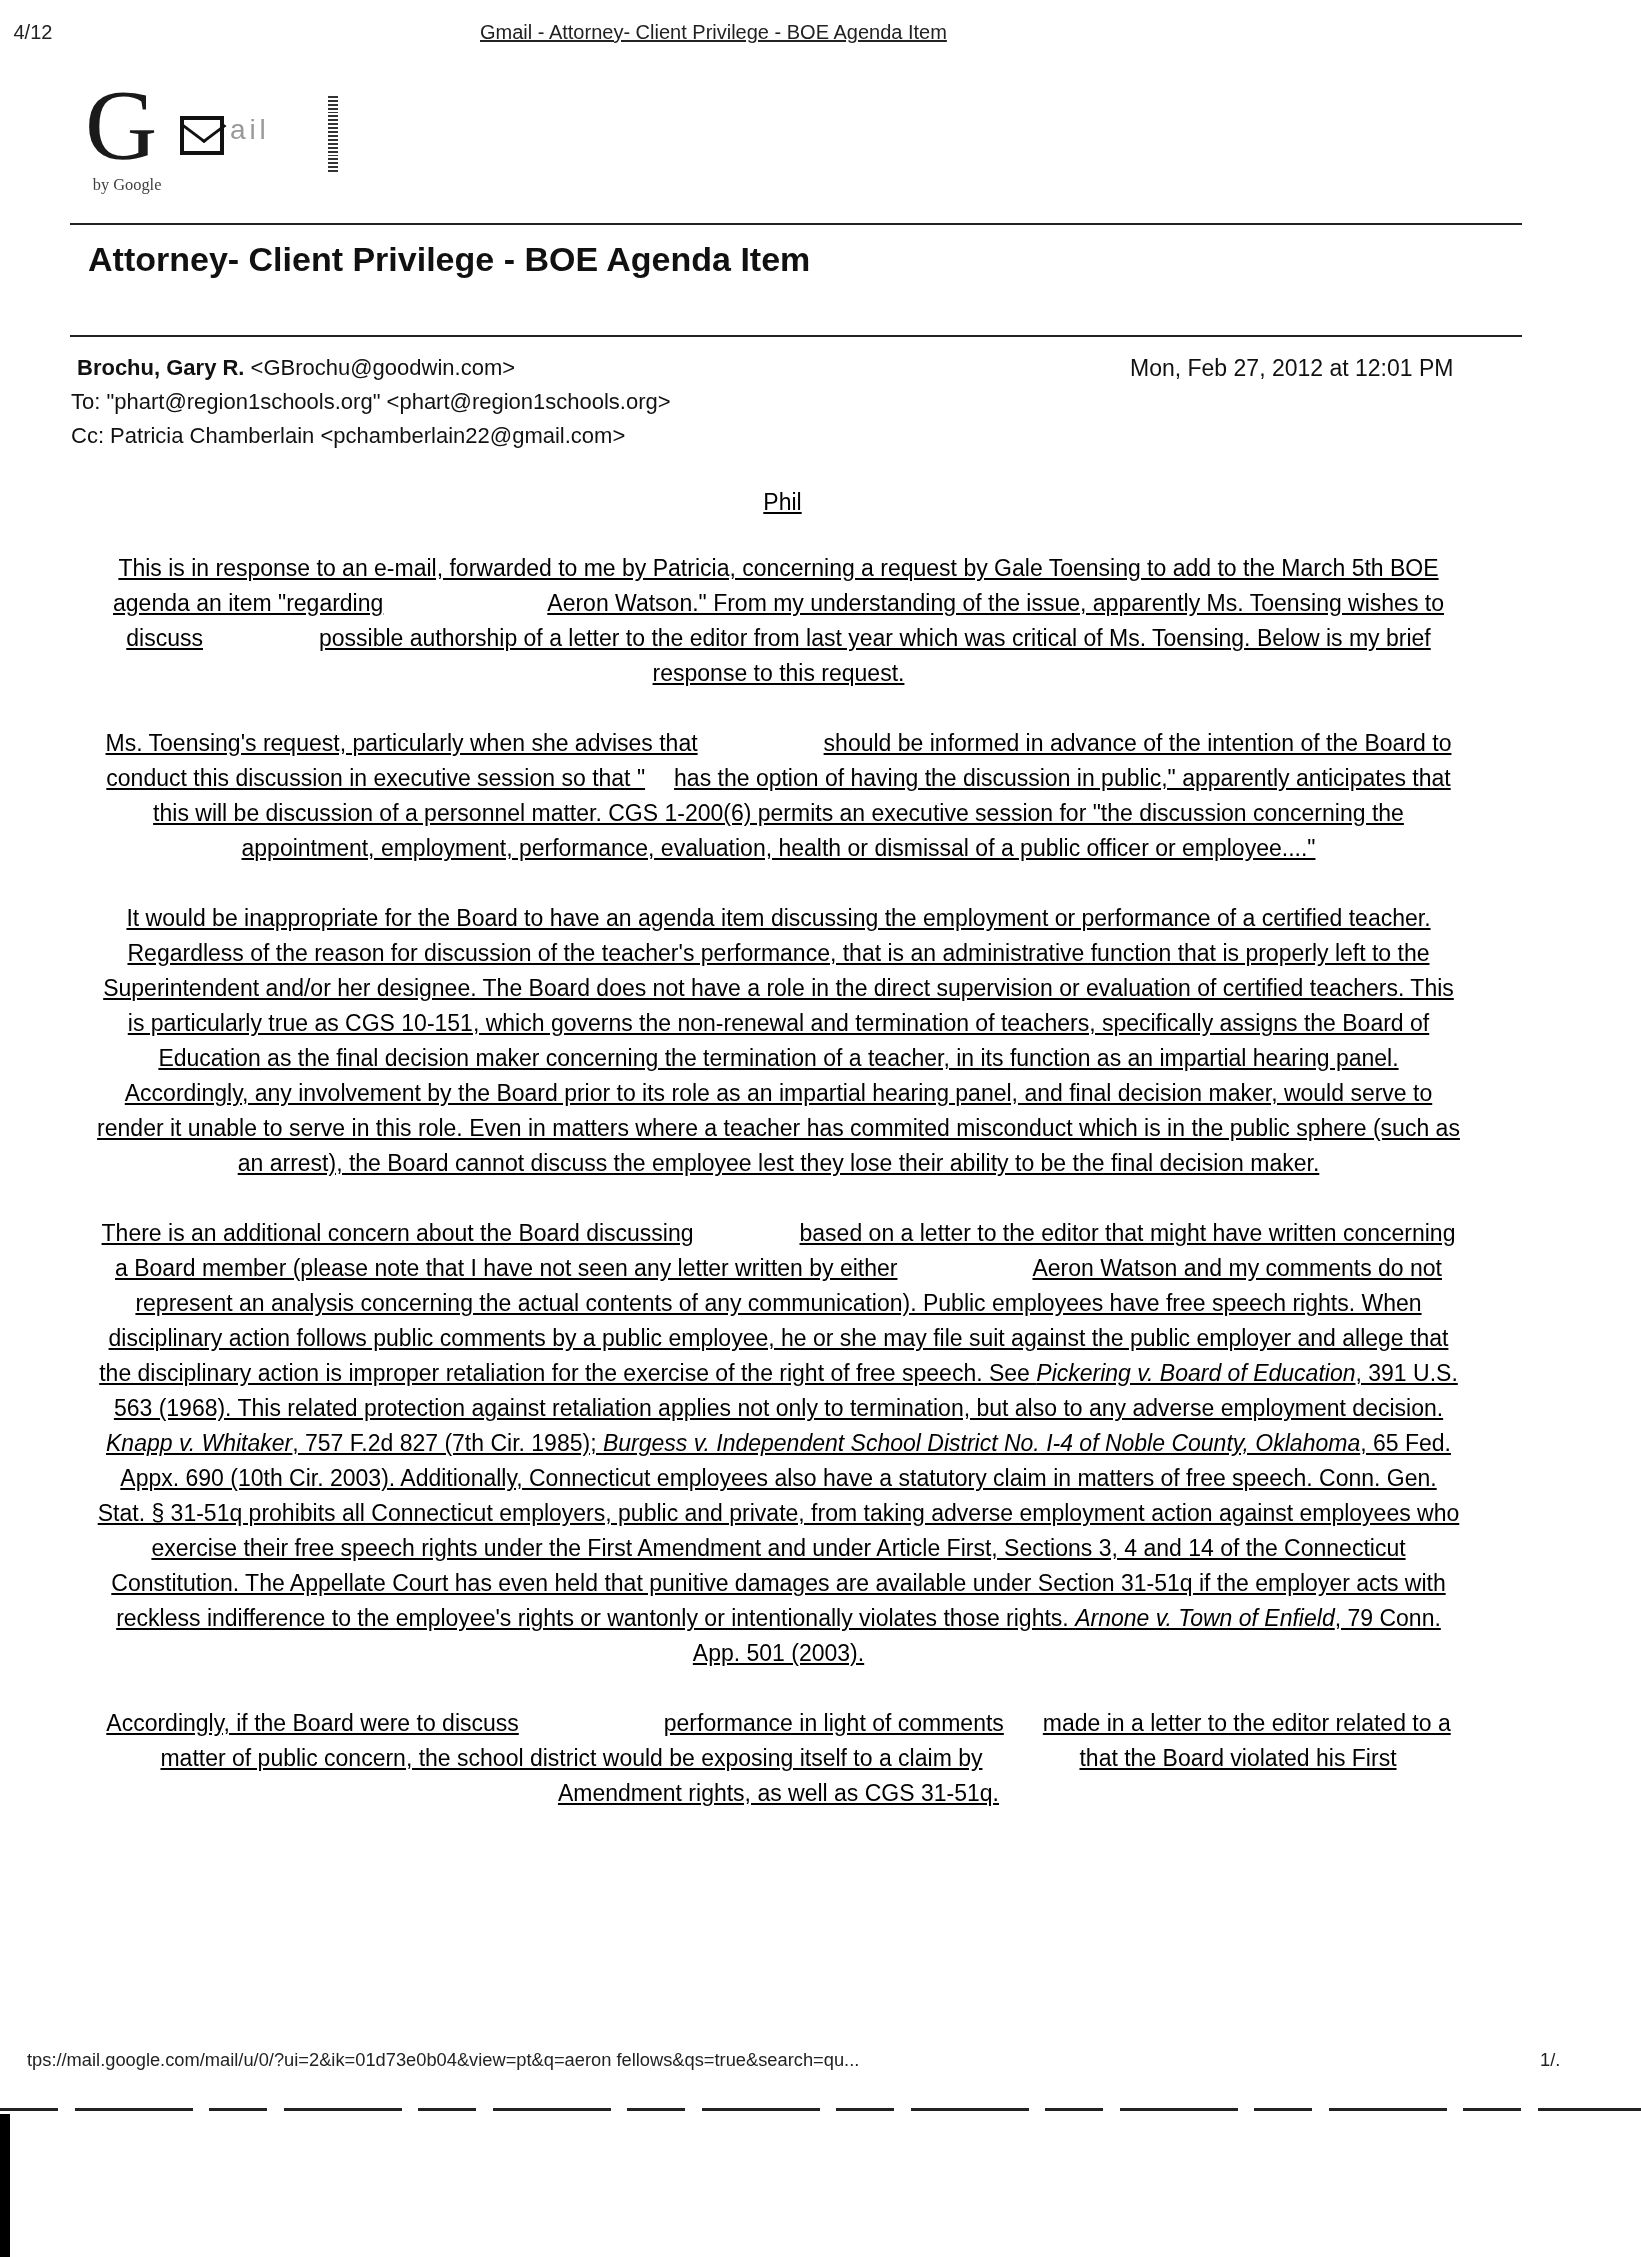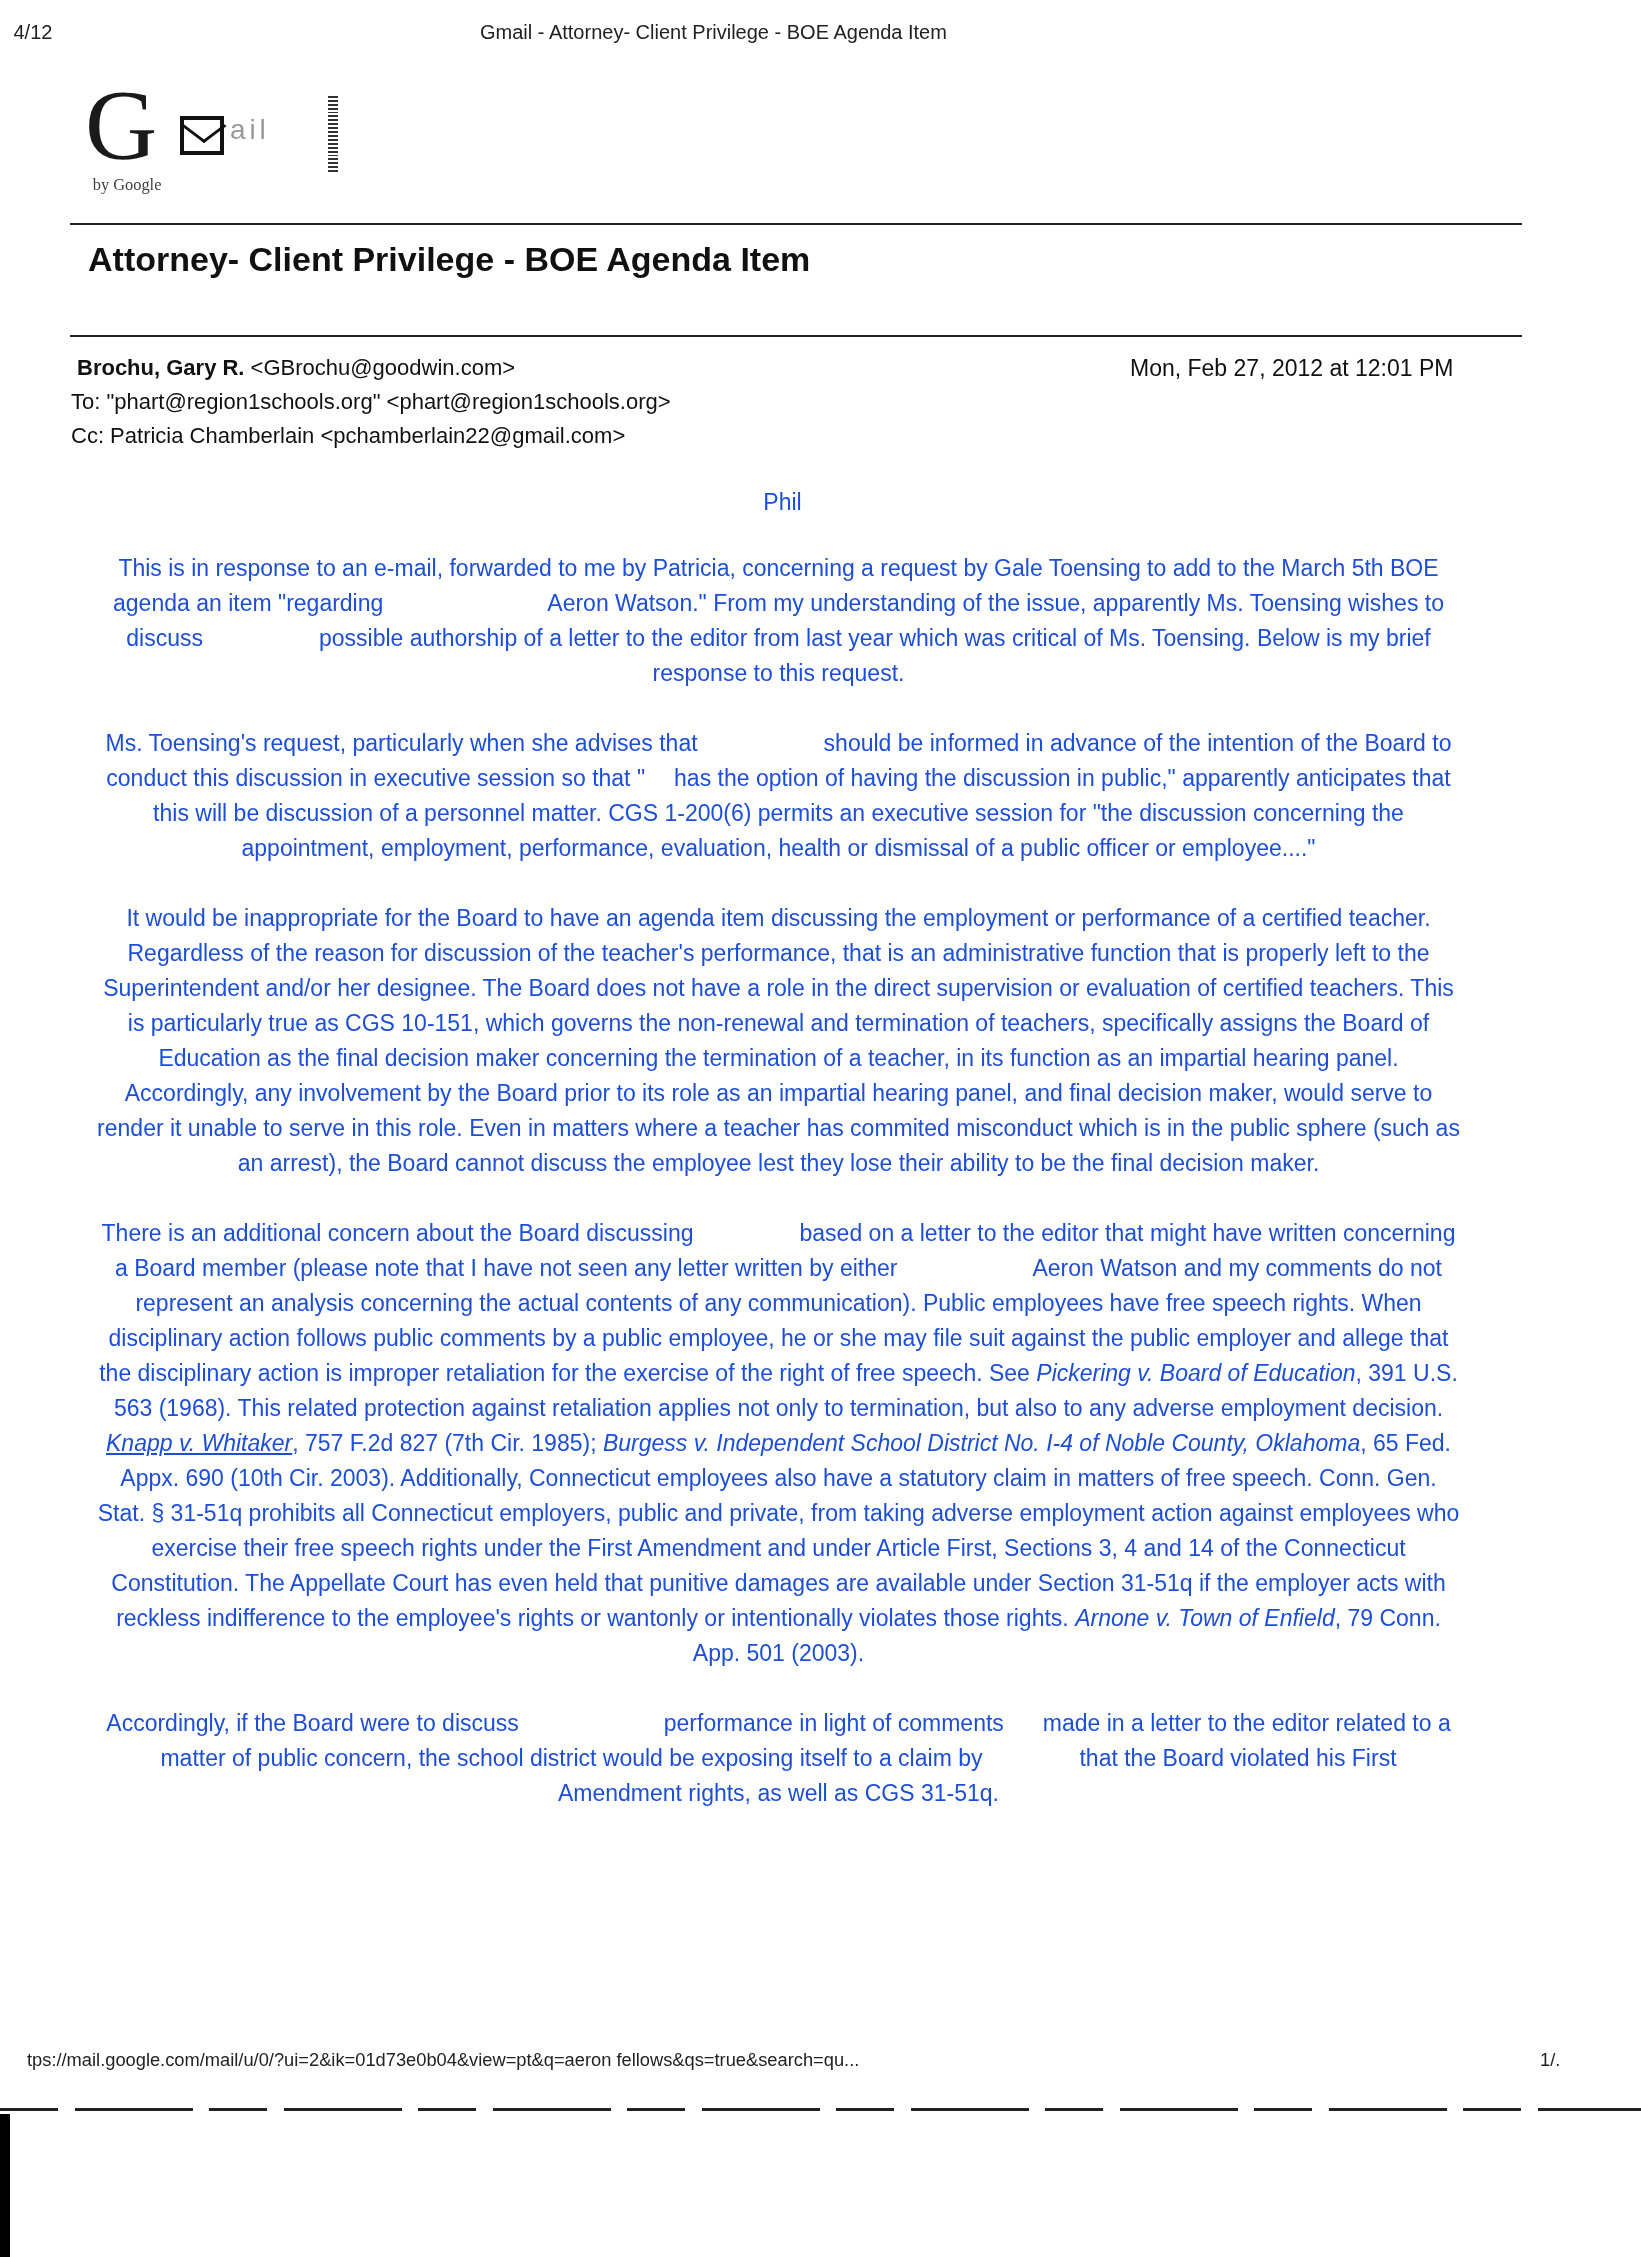--- a/index.html
+++ b/index.html
@@ -3,21 +3,21 @@
 <meta charset="utf-8">
 <style>
   html, body { margin: 0; padding: 0; background: #ffffff; }
   body {
     width: 1641px; height: 2257px; position: relative; overflow: hidden;
     font-family: "Liberation Sans", sans-serif; color: #111;
   }
   .abs { position: absolute; text-align: center; }
   .print-header { top: 21px; font-size: 20px; color: #222; }
   #page-num { left: 13.5px; }
-  #print-title { left: 480px; }
+  #print-title { left: 480px; text-decoration: underline; }
 
   
   .logo { left: 85px; top: 75px; width: 290px; height: 126px; }
   .logo .g {
     position: absolute; left: 0; top: 0; font-family: "Liberation Serif", serif;
     font-size: 100px; line-height: 100px; color: #1a1a1a; letter-spacing: -3.9px;
   }
   .logo .env {
     position: absolute; left: 95px; top: 41px; width: 44px; height: 39px;
     border: 4.8px solid #111; box-sizing: border-box; background: #fff;
@@ -39,21 +39,21 @@
   .subject { left: 71px; top: 240px; font-size: 34px; font-weight: bold; color: #111; margin-left: 17px; }
 
   .hdr-line { left: 71px; font-size: 22px; color: #111; }
   #from-line { top: 355px; }
   #to-line { top: 389px; }
   #cc-line { top: 423px; }
   .sender-name { font-weight: bold; margin-left: 6px; }
   #date { left: 1130px; top: 355px; font-size: 23px; }
 
   .body {
-    left: 97px; width: 1371px; font-size: 23px; line-height: 35px; color: #1d4ed8;
+    left: 97px; width: 1371px; font-size: 23px; line-height: 35px; color: #000000; text-decoration: underline;
   }
   .body p { margin: 0 8px 35px 0; }
   .redact { display: inline-block; }
   #greeting { top: 485px; }
   #msg-body { top: 551px; }
 
   .footer-url { left: 27px; top: 2049px; font-size: 18.3px; color: #222; }
   #footer-page { left: 1540px; top: 2049px; font-size: 18.3px; color: #222; }
 
   .dash-line { left: 0; top: 2108px; width: 1641px; height: 2.9px;

